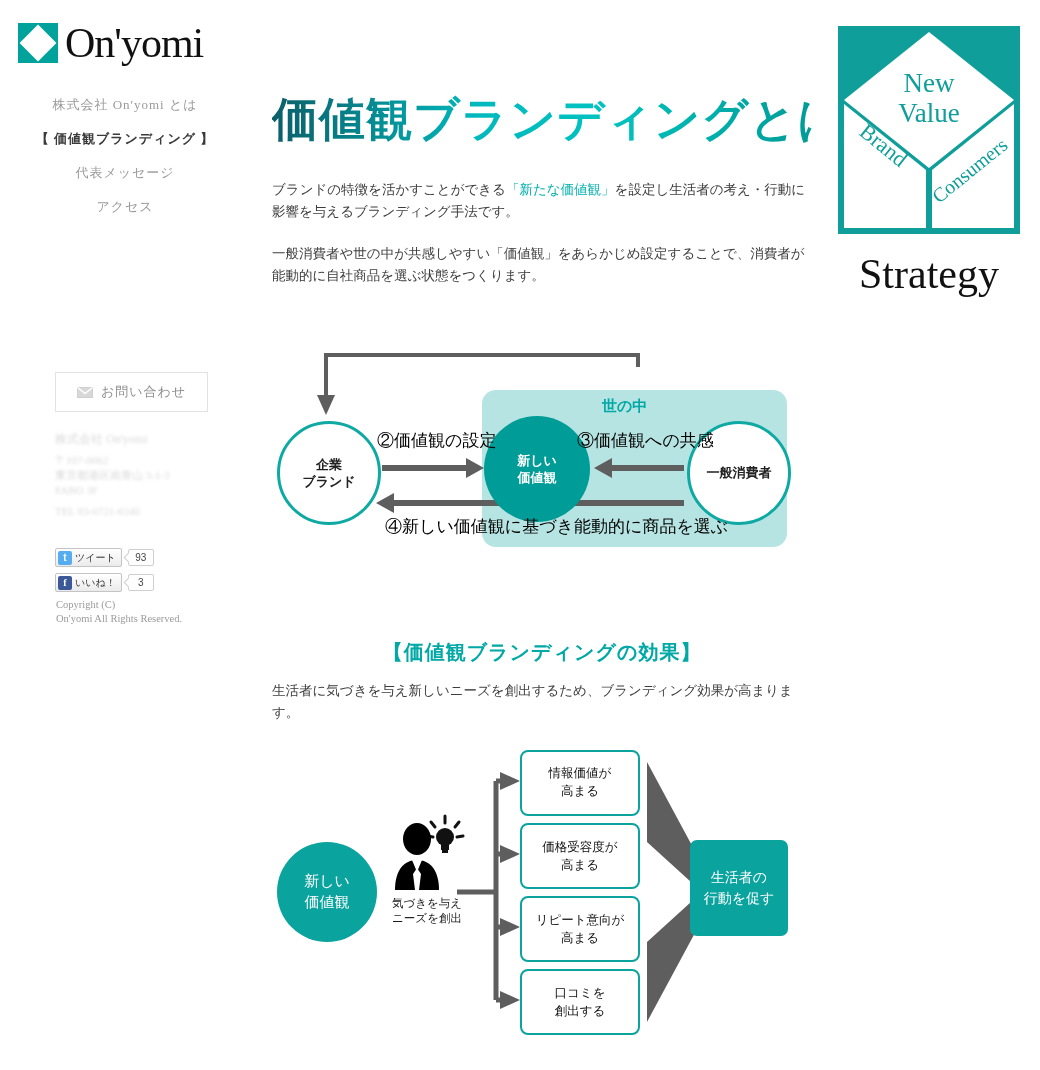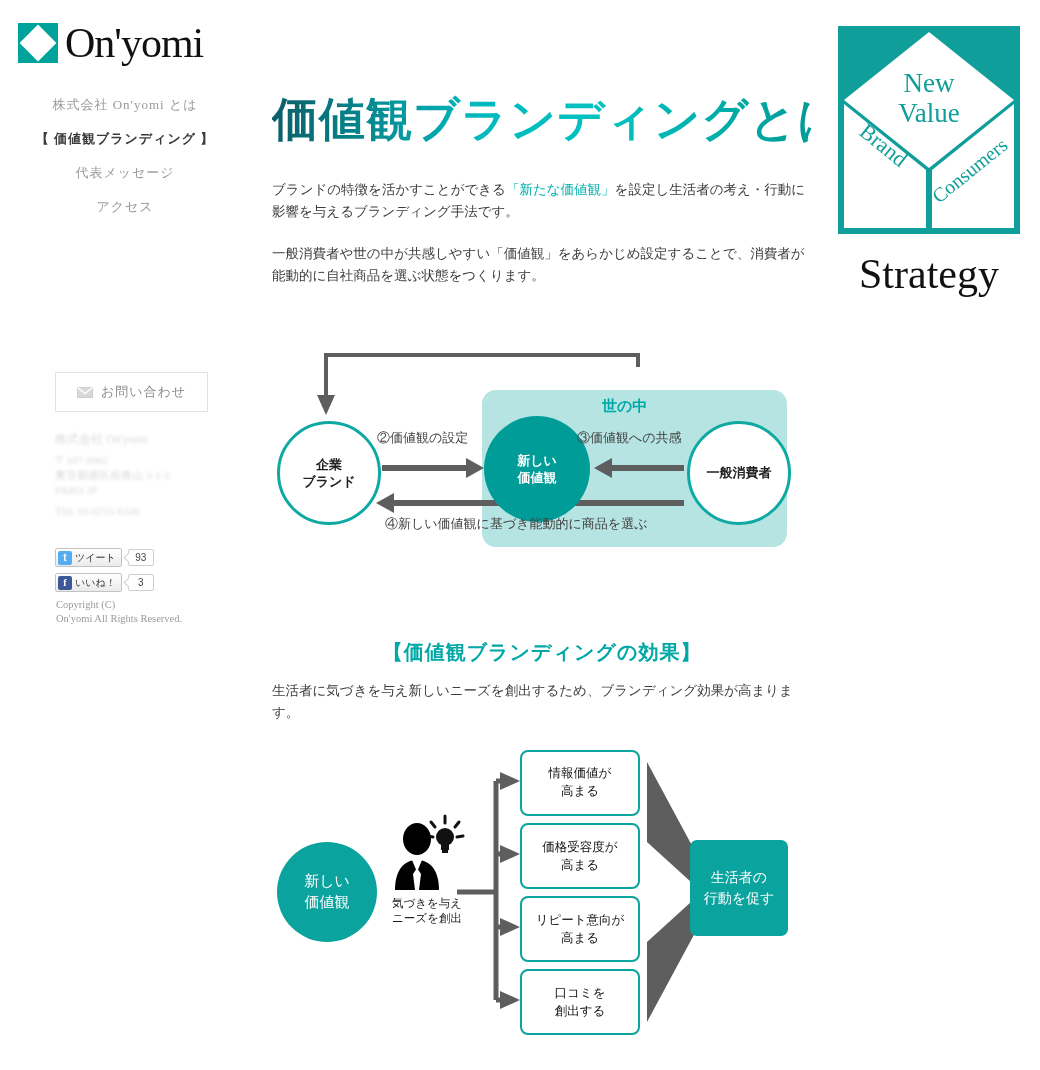--- a/index.html
+++ b/index.html
@@ -122,21 +122,21 @@
     position:absolute;border-radius:50%;display:flex;flex-direction:column;
     align-items:center;justify-content:center;text-align:center;
     font-size:13px;line-height:17px;font-weight:bold;
   }
   .circ.outline{background:#fff;border:3px solid #0fa9a3;color:#222;}
   .circ.filled{background:#009c97;color:#fff;}
   .c-brand{left:5px;top:84px;width:98px;height:98px;}
   .c-new{left:212px;top:79px;width:106px;height:106px;}
   .c-cons{left:415px;top:84px;width:98px;height:98px;}
 
-  .d1-lbl{position:absolute;font-size:13px;color:#404040;white-space:nowrap;}
+  .d1-lbl{position:absolute;font-size:17px;color:#000000;white-space:nowrap;}
   .l2{left:105px;top:92px;}
   .l3{left:305px;top:92px;}
   .l4{left:85px;top:178px;margin-left:28px;}
 
   
   .eff-title{
     text-align:center;font-size:20px;font-weight:bold;color:#00a8a6;
     margin-top:72px;letter-spacing:1px;
   }
   .eff-lead{font-size:13.5px;line-height:22px;color:#3d3d3d;margin-top:14px;}

